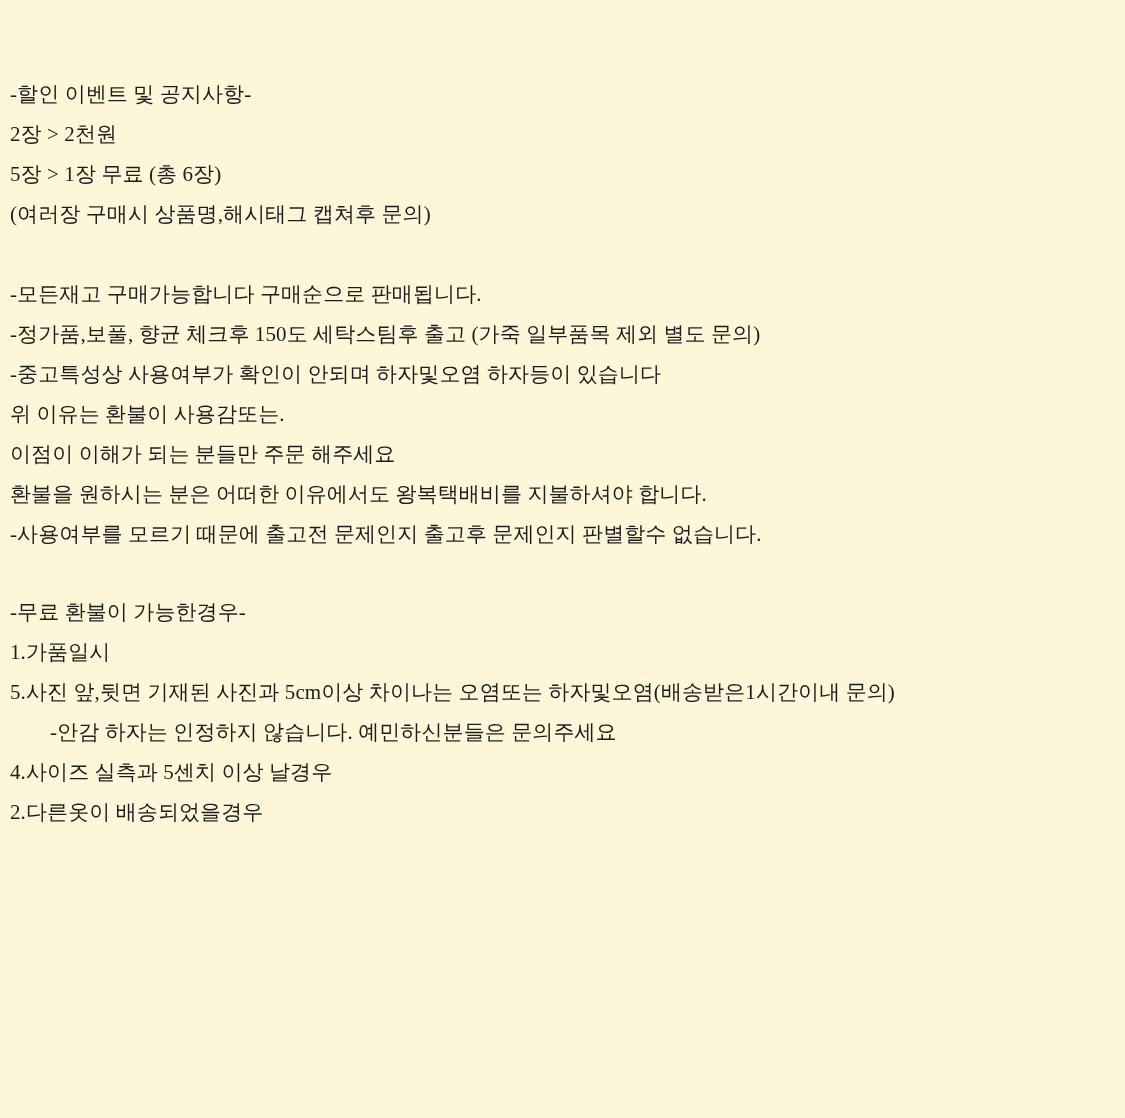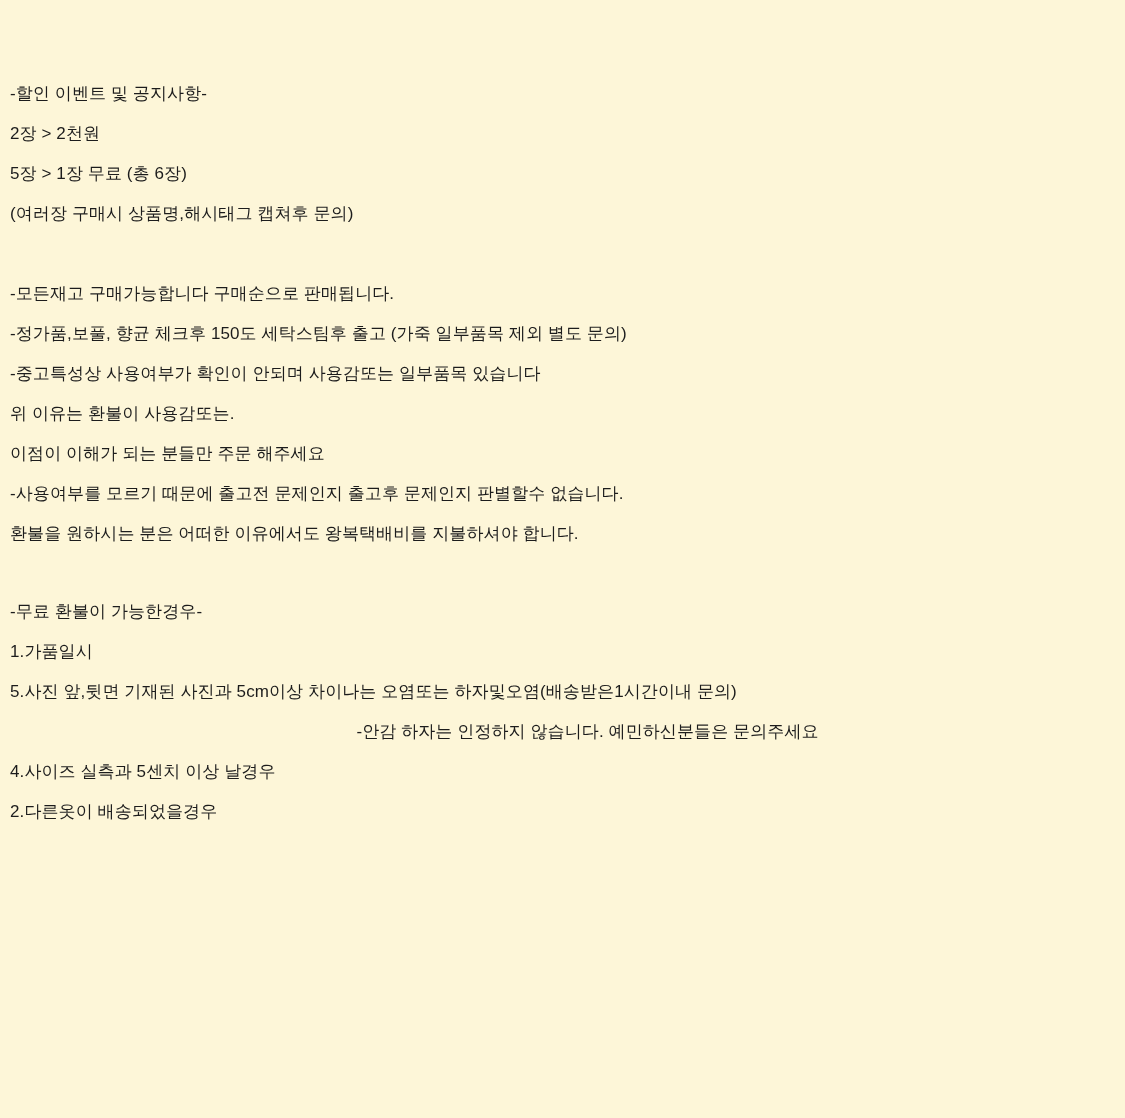--- a/index.html
+++ b/index.html
@@ -17,28 +17,28 @@
   .page {
     box-sizing: border-box;
     width: 1125px;
     height: 1118px;
     padding: 74px 0 0 10px;
   }
   .block {
     margin: 0;
   }
   .line {
-    font-size: 17px;
+    font-size: 21px;
     line-height: 40px;
     white-space: pre;
     letter-spacing: 0.1px;
+    font-family: Liberation Serif, serif;
   }
   .line.indent {
     padding-left: 40px;
-    text-align: center;
   }
   .spacer {
     height: 40px;
   }
   .spacer-small {
     height: 38px;
   }
 </style>
 </head>
 <body>
@@ -50,25 +50,25 @@
     <div class="line">2장 &gt; 2천원</div>
     <div class="line">5장 &gt; 1장 무료 (총 6장)</div>
     <div class="line">(여러장 구매시 상품명,해시태그 캡쳐후 문의)</div>
   </div>
 
   <div class="spacer"></div>
 
   <div class="block">
     <div class="line">-모든재고 구매가능합니다 구매순으로 판매됩니다.</div>
     <div class="line">-정가품,보풀, 향균 체크후 150도 세탁스팀후 출고 (가죽 일부품목 제외 별도 문의)</div>
-    <div class="line">-중고특성상 사용여부가 확인이 안되며 사용감또는 일부품목 있습니다</div>
+    <div class="line">-중고특성상 사용여부가 확인이 안되며 하자및오염 하자등이 있습니다</div>
     <div class="line">위 이유는 환불이 사용감또는.</div>
     <div class="line">이점이 이해가 되는 분들만 주문 해주세요</div>
+    <div class="line">환불을 원하시는 분은 어떠한 이유에서도 왕복택배비를 지불하셔야 합니다.</div>
     <div class="line">-사용여부를 모르기 때문에 출고전 문제인지 출고후 문제인지 판별할수 없습니다.</div>
-    <div class="line">환불을 원하시는 분은 어떠한 이유에서도 왕복택배비를 지불하셔야 합니다.</div>
   </div>
 
   <div class="spacer-small"></div>
 
   <div class="block">
     <div class="line">-무료 환불이 가능한경우-</div>
     <div class="line">1.가품일시</div>
     <div class="line">5.사진 앞,뒷면 기재된 사진과 5cm이상 차이나는 오염또는 하자및오염(배송받은1시간이내 문의)</div>
     <div class="line indent">-안감 하자는 인정하지 않습니다. 예민하신분들은 문의주세요</div>
     <div class="line">4.사이즈 실측과 5센치 이상 날경우</div>

